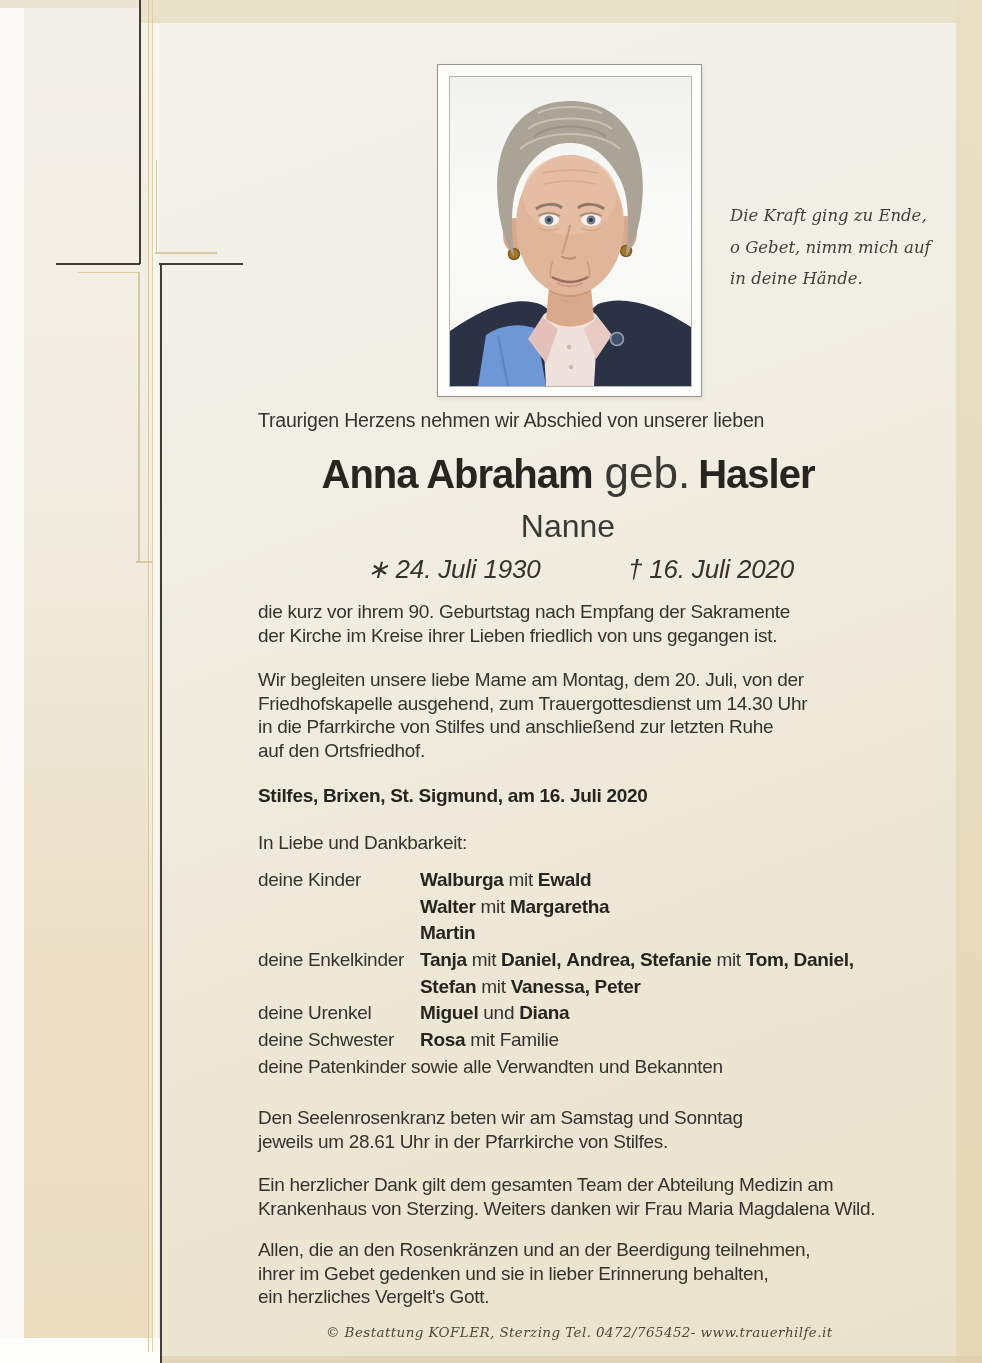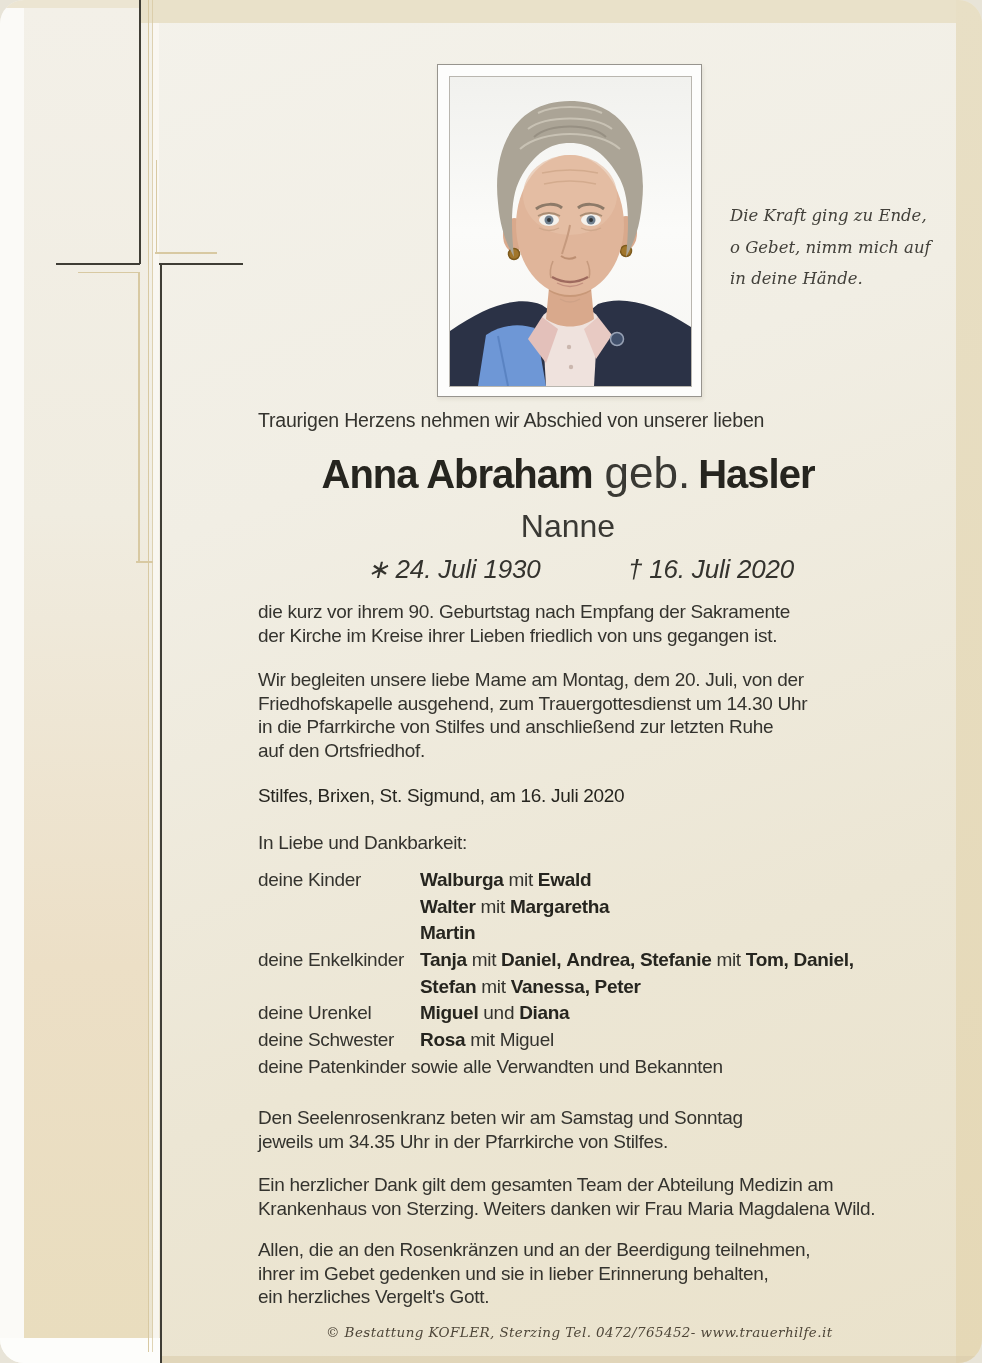--- a/index.html
+++ b/index.html
@@ -1,18 +1,18 @@
 <!DOCTYPE html>
 <html style="--ink: #34332e; --inkbold: #26251f; --quoteink: #42403a; --footerink: #4e4639; --linedark: #3f3d35; --linebeige: #d8c9a2; --bandtop: #e9e1c9; --bandright: #e8dfc5; --cardtop: #f4f2eb; --cardbottom: #eae2cb; --panelbottom: #e9ddbe; --white: #fbfaf7;"><head>
 <meta charset="utf-8">
 <style>
   html,body{margin:0;padding:0;background:#e8e4d8;}
   .page{position:relative;width:982px;height:1363px;overflow:hidden;
         font-family:"Liberation Sans",sans-serif;color:var(--ink,#34332e);
-        background:linear-gradient(160deg,var(--cardtop,#f4f2eb) 0%,#f1eee4 35%,#ece6d4 70%,var(--cardbottom,#eae2cb) 100%);border-radius:24px;}
+        background:linear-gradient(160deg,var(--cardtop,#f4f2eb) 0%,#f1eee4 35%,#ece6d4 70%,var(--cardbottom,#eae2cb) 100%);}
   .abs{position:absolute;}
   
   .margin-left{left:0;top:8px;width:24px;height:1355px;background:var(--white,#fbfaf7);}
   .left-panel{left:24px;top:8px;width:124px;height:1330px;
       background:linear-gradient(180deg,#f3f0e8 0%,#f0ece0 38%,#ecdfc6 72%,var(--panelbottom,#e9ddbe) 100%);}
   .gap-col{left:153px;top:8px;width:6px;height:1355px;background:rgba(250,248,242,.85);}
   .band-top-main{left:139px;top:0;width:843px;height:23px;background:var(--bandtop,#e9e1c9);}
   .band-top-left{left:0;top:0;width:139px;height:8px;background:#ece5d2;}
   .band-right{left:956px;top:0;width:26px;height:1363px;
       background:linear-gradient(180deg,var(--bandright,#e8dfc5),#e5d8b6);}
@@ -47,21 +47,21 @@
   .content>div,.content>span{position:absolute;}
   .ln{white-space:nowrap;}
   .intro{top:409px;left:0;font-size:19.5px;letter-spacing:-.2px;}
   .name-line{top:450px;left:0;width:620px;text-align:center;line-height:46px;white-space:nowrap;}
   .nm{font-size:40px;font-weight:bold;letter-spacing:-1px;color:var(--inkbold,#26251f);}
   .geb{font-size:44px;margin:0 8px 0 12px;color:#3a3934;text-align:center;}
   .nanne{top:509px;left:0;width:620px;text-align:center;font-size:32px;line-height:34px;color:#3a3934;}
   .date{top:554px;font-size:26px;letter-spacing:-.2px;white-space:nowrap;font-style:italic;}
   .birth{left:109px;} .death{left:370px;}
   .para{left:0;font-size:19px;line-height:23.5px;letter-spacing:-.3px;}
-  .place{top:785px;left:0;font-size:19px;font-weight:normal;letter-spacing:-.3px;white-space:nowrap;color:var(--inkbold,#26251f);text-align:right;}
+  .place{top:785px;left:0;font-size:19px;font-weight:bold;letter-spacing:-.3px;white-space:nowrap;color:var(--inkbold,#26251f);text-align:right;}
   .liebe{top:832px;left:0;font-size:19px;letter-spacing:-.3px;white-space:nowrap;}
   .family{top:869px;left:0;width:650px;font-size:19px;letter-spacing:-.3px;}
   .fam-row{position:relative;height:26.7px;white-space:nowrap;}
   .fam-label{position:absolute;left:0;}
   .fam-val{position:absolute;left:162px;text-align:center;}
   .fam-row.full .fam-label{position:static;}
   .fam-val b,.family b{font-weight:bold;color:var(--inkbold,#26251f);}
   
   .footer{left:310px;top:1324px;font-family:"DejaVu Serif",serif;font-style:italic;
       font-size:13.5px;letter-spacing:.4px;color:var(--footerink,#4e4639);white-space:nowrap;margin-left:16px;}
@@ -209,28 +209,28 @@
         <div class="fam-row">
           <span class="fam-label"></span>
           <span class="fam-val"><b>Stefan</b><span> mit </span><b>Vanessa,</b><span> </span><b>Peter</b></span>
         </div>
         <div class="fam-row">
           <span class="fam-label">deine Urenkel</span>
           <span class="fam-val"><b>Miguel</b><span> und </span><b>Diana</b></span>
         </div>
         <div class="fam-row">
           <span class="fam-label">deine Schwester</span>
-          <span class="fam-val"><b>Rosa</b><span> mit Miguel</span></span>
+          <span class="fam-val"><b>Rosa</b><span> mit Familie</span></span>
         </div>
         <div class="fam-row full"><span class="fam-label">deine Patenkinder sowie alle Verwandten und Bekannten</span></div>
       </div>
 
     <div class="para" style="top:1106px">
         <div class="ln">Den Seelenrosenkranz beten wir am Samstag und Sonntag</div>
-        <div class="ln">jeweils um 34.35 Uhr in der Pfarrkirche von Stilfes.</div>
+        <div class="ln">jeweils um 28.61 Uhr in der Pfarrkirche von Stilfes.</div>
       </div>
     <div class="para" style="top:1173px">
         <div class="ln">Ein herzlicher Dank gilt dem gesamten Team der Abteilung Medizin am</div>
         <div class="ln">Krankenhaus von Sterzing. Weiters danken wir Frau Maria Magdalena Wild.</div>
       </div>
     <div class="para" style="top:1238px">
         <div class="ln">Allen, die an den Rosenkränzen und an der Beerdigung teilnehmen,</div>
         <div class="ln">ihrer im Gebet gedenken und sie in lieber Erinnerung behalten,</div>
         <div class="ln">ein herzliches Vergelt's Gott.</div>
       </div>

